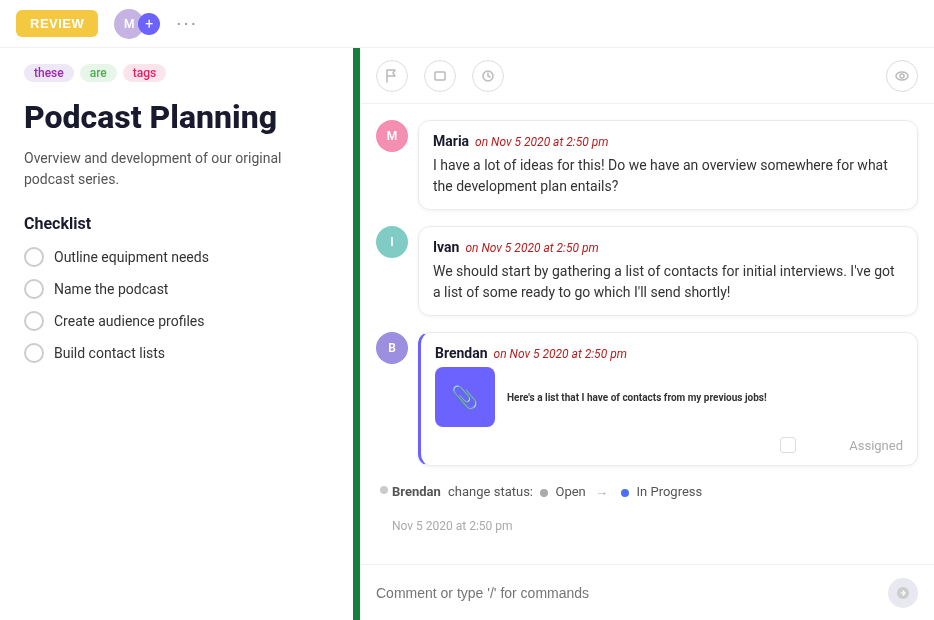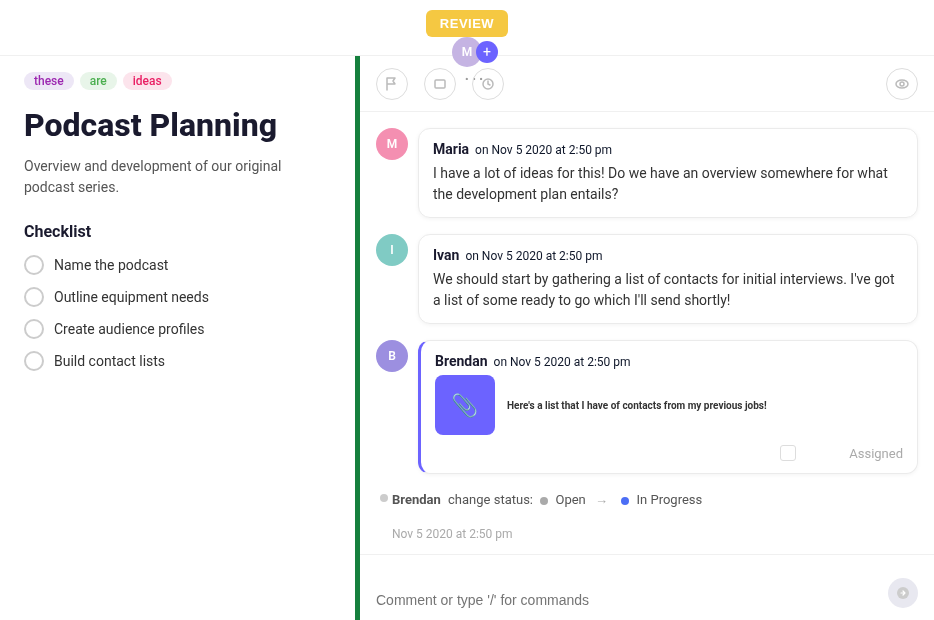--- a/index.html
+++ b/index.html
@@ -12,23 +12,22 @@
       display: flex;
       flex-direction: column;
     }
 
     
     .header {
       display: flex;
       align-items: center;
       padding: 10px 16px;
       border-bottom: 1px solid #f0f0f0;
-      height: 56px;
-      flex-shrink: 0;
-      flex-direction: column;
+      height: 48px;
+      flex-shrink: 0;
     }
     .review-btn {
       background: #f5c842;
       color: #fff;
       border: none;
       border-radius: 6px;
       padding: 6px 14px;
       font-weight: 700;
       font-size: 13px;
       cursor: pointer;
@@ -84,21 +83,21 @@
       flex: 1;
       overflow: hidden;
     }
 
     
     .left-panel {
       width: 360px;
       flex-shrink: 0;
       padding: 16px 24px;
       overflow-y: auto;
-      border-right: 5px solid #15803d;
+      border-right: 7px solid #15803d;
     }
     .tags-row {
       display: flex;
       gap: 6px;
       margin-bottom: 16px;
       flex-wrap: wrap;
     }
     .tag {
       padding: 2px 10px;
       border-radius: 12px;
@@ -215,21 +214,22 @@
       gap: 6px;
       margin-bottom: 6px;
     }
     .comment-author {
       font-weight: 700;
       font-size: 14px;
       color: #1a1a2e;
     }
     .comment-time {
       font-size: 12px;
-      color: #0f172a;
+      color: #b91c1c;
+      font-style: italic;
     }
     .comment-text {
       font-size: 14px;
       color: #333;
       line-height: 1.5;
     }
 
     
     .brendan-wrapper {
       display: flex;
@@ -310,23 +310,23 @@
       font-size: 13px;
       color: #555;
       line-height: 1.6;
     }
 
     
     .comment-input-area {
       padding: 12px 16px;
       border-top: 1px solid #f0f0f0;
       display: flex;
-      align-items: flex-end;
+      align-items: center;
       gap: 8px;
-      height: 66px;
+      height: 56px;
       flex-shrink: 0;
     }
     .comment-input {
       flex: 1;
       border: none;
       outline: none;
       font-size: 14px;
       color: #bbb;
       background: transparent;
     }
@@ -355,32 +355,32 @@
   <span class="header-dots">···</span>
   <div class="header-right-icons"></div>
 </div>
 
 <div class="main">
 
   <div class="left-panel">
     <div class="tags-row">
       <span class="tag tag-purple">these</span>
       <span class="tag tag-green">are</span>
-      <span class="tag tag-pink">ideas</span>
+      <span class="tag tag-pink">tags</span>
     </div>
     <h1 class="page-title">Podcast Planning</h1>
     <p class="page-desc">Overview and development of our original podcast series.</p>
     <div class="checklist-title">Checklist</div>
     <div class="checklist-item">
       <div class="checklist-circle"></div>
-      <span>Name the podcast</span>
+      <span>Outline equipment needs</span>
     </div>
     <div class="checklist-item">
       <div class="checklist-circle"></div>
-      <span>Outline equipment needs</span>
+      <span>Name the podcast</span>
     </div>
     <div class="checklist-item">
       <div class="checklist-circle"></div>
       <span>Create audience profiles</span>
     </div>
     <div class="checklist-item">
       <div class="checklist-circle"></div>
       <span>Build contact lists</span>
     </div>
   </div>

